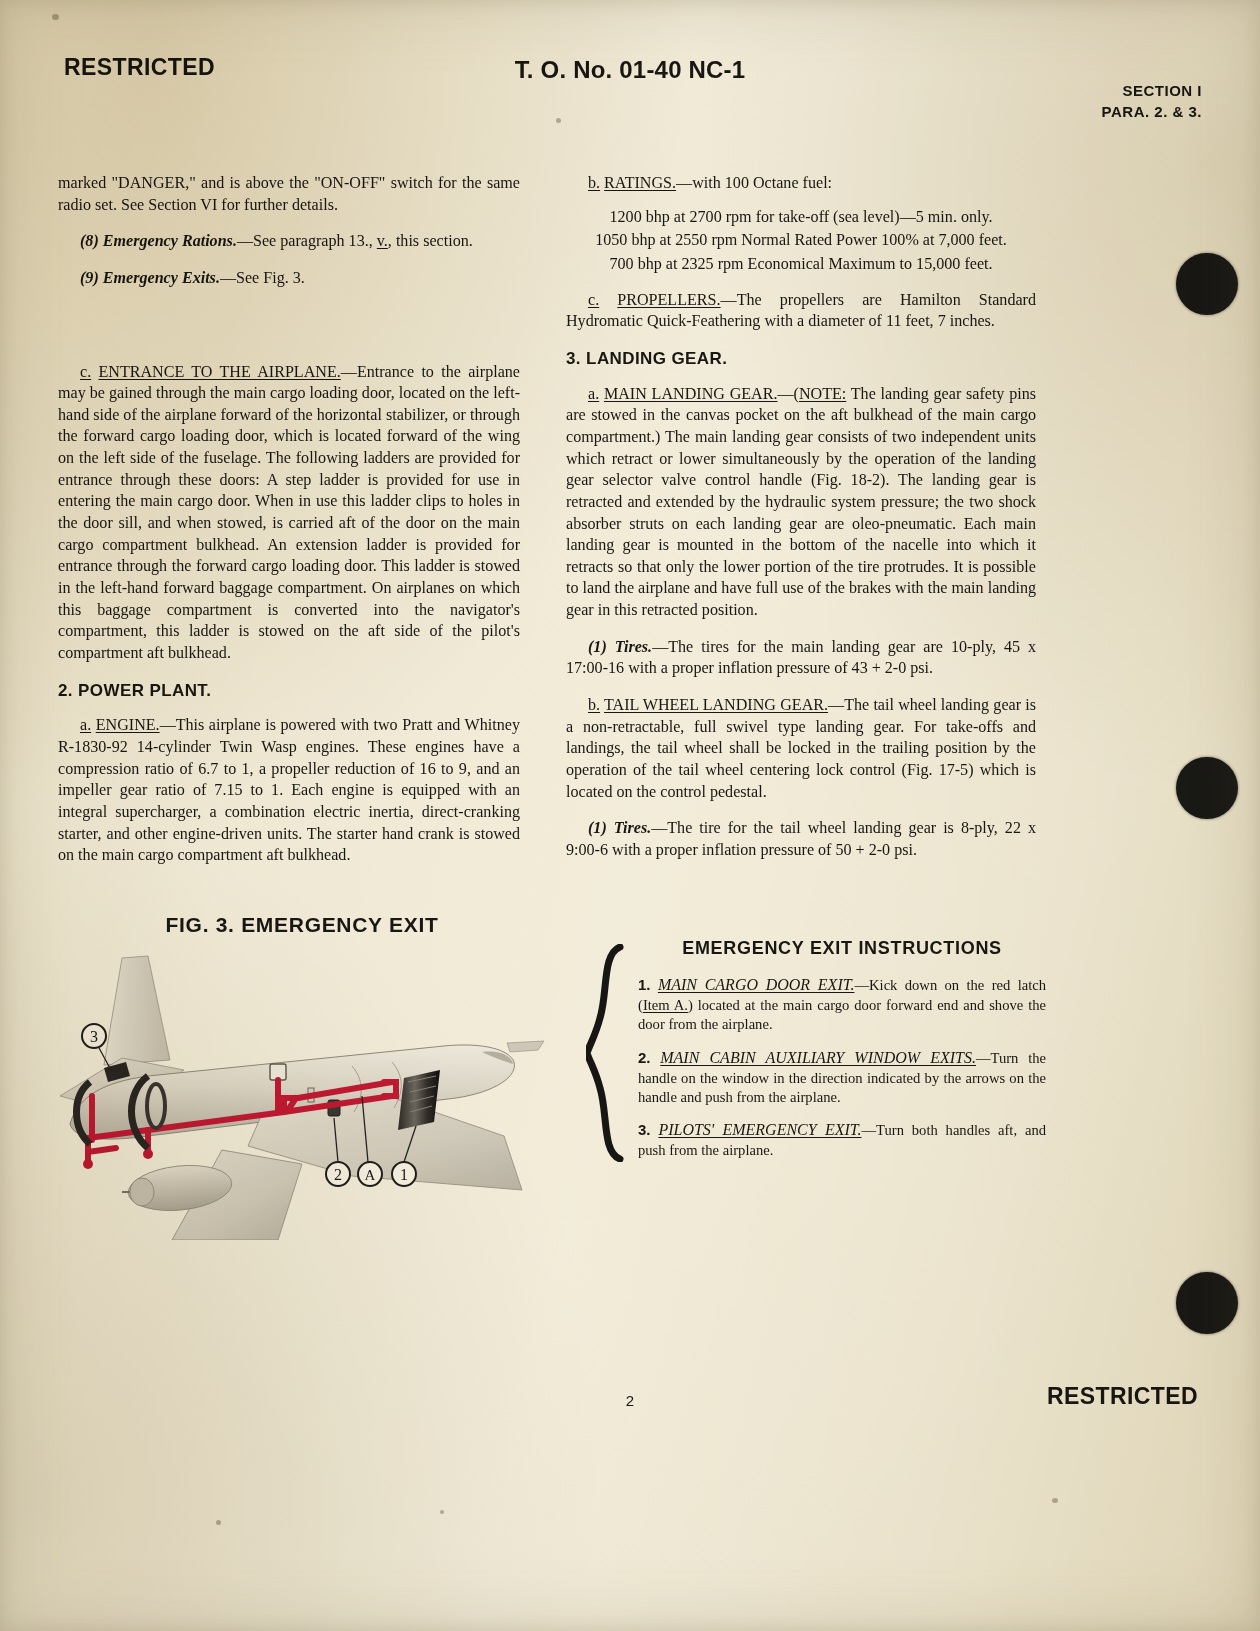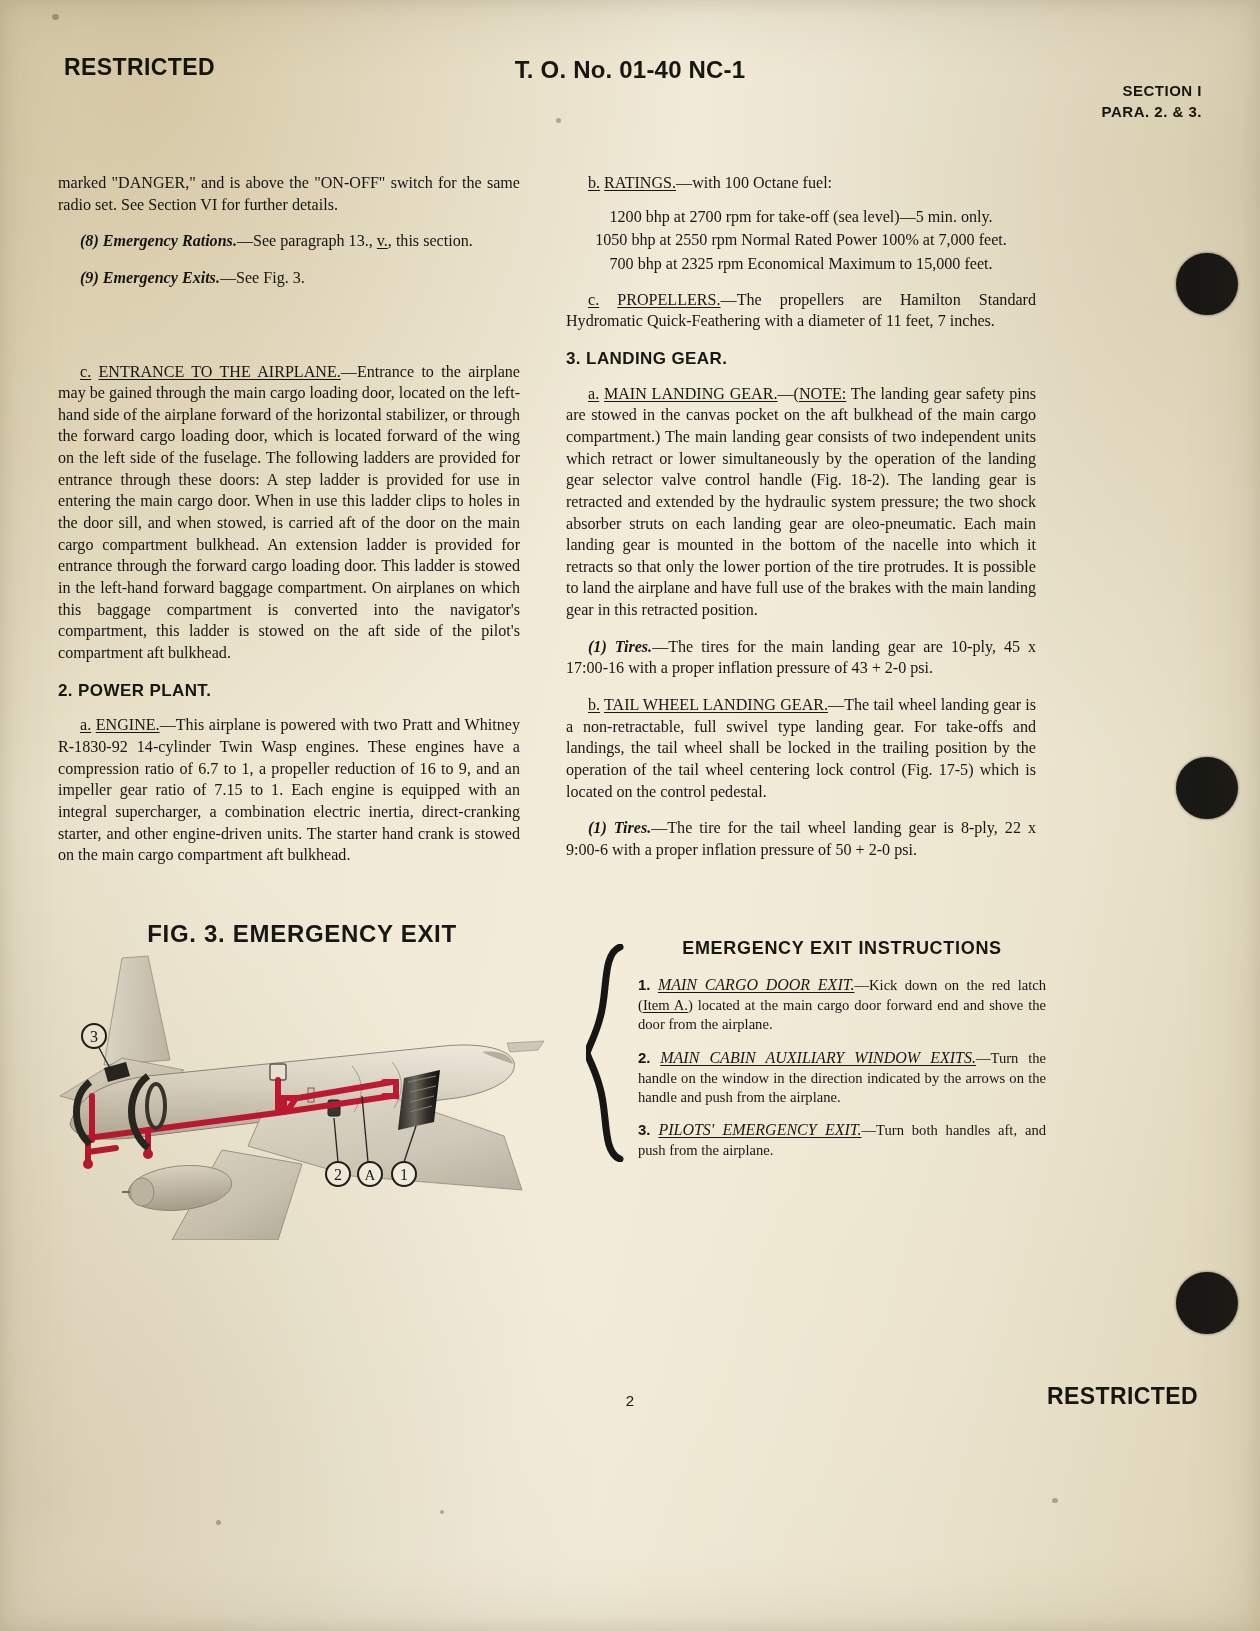--- a/index.html
+++ b/index.html
@@ -100,25 +100,25 @@
   
   .figure {
     position: absolute;
     left: 52px;
     top: 900px;
     width: 500px;
     height: 340px;
   }
   .fig-caption {
     position: absolute;
-    left: 0; right: 0; top: 20px;
+    left: 0; right: 0; top: 13px;
     text-align: center;
     font-family: "Liberation Sans", sans-serif;
     font-weight: 700;
-    font-size: 24px;
+    font-size: 21px;
     letter-spacing: 0.7px;
     z-index: 6;
   }
   .fig-art { position: absolute; inset: 0; }
 
   
   .instr {
     position: absolute;
     left: 586px;
     top: 938px;

